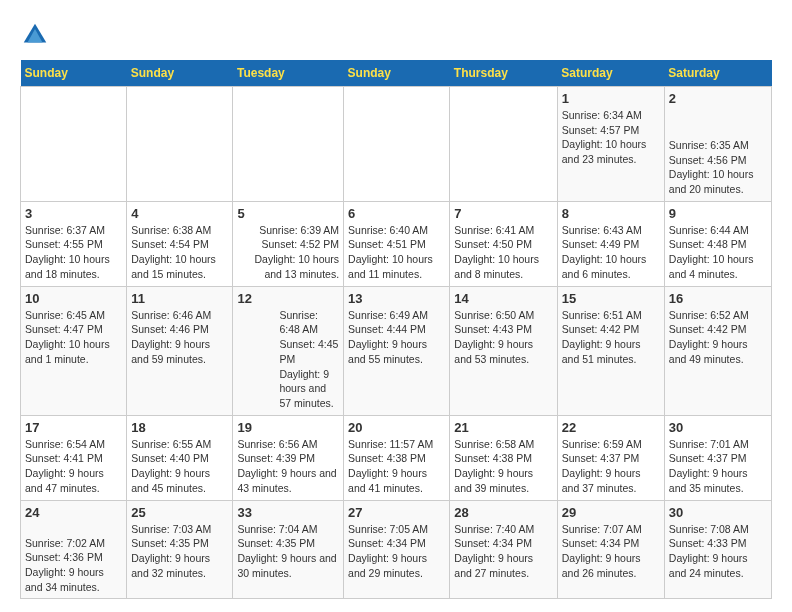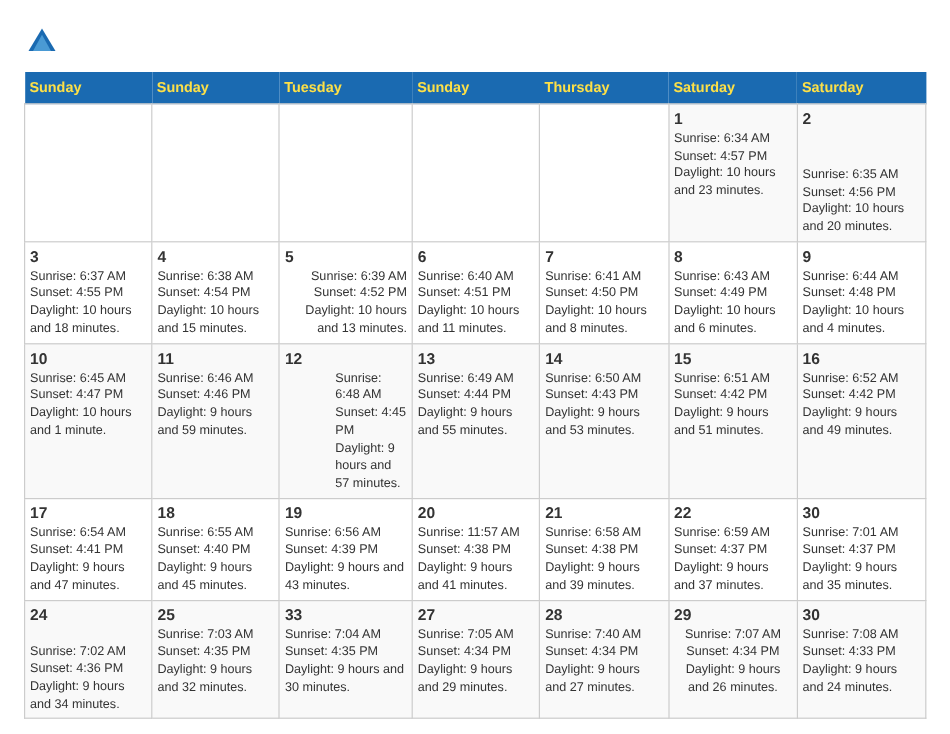--- a/index.html
+++ b/index.html
@@ -296,21 +296,21 @@
 Daylight: 9 hours and 29 minutes.</div>
         </td>
         <td>
           <span class="day-number">28</span>
           <div class="day-info" style="white-space: pre-line;">Sunrise: 7:40 AM
 Sunset: 4:34 PM
 Daylight: 9 hours and 27 minutes.</div>
         </td>
         <td>
           <span class="day-number">29</span>
-          <div class="day-info" style="white-space: pre-line; text-align: center;">Sunrise: 7:07 AM
+          <div class="day-info" style="white-space: pre-line;">Sunrise: 7:07 AM
 Sunset: 4:34 PM
 Daylight: 9 hours and 26 minutes.</div>
         </td>
         <td>
           <span class="day-number">30</span>
           <div class="day-info" style="white-space: pre-line;">Sunrise: 7:08 AM
 Sunset: 4:33 PM
 Daylight: 9 hours and 24 minutes.</div>
         </td>
       </tr>

